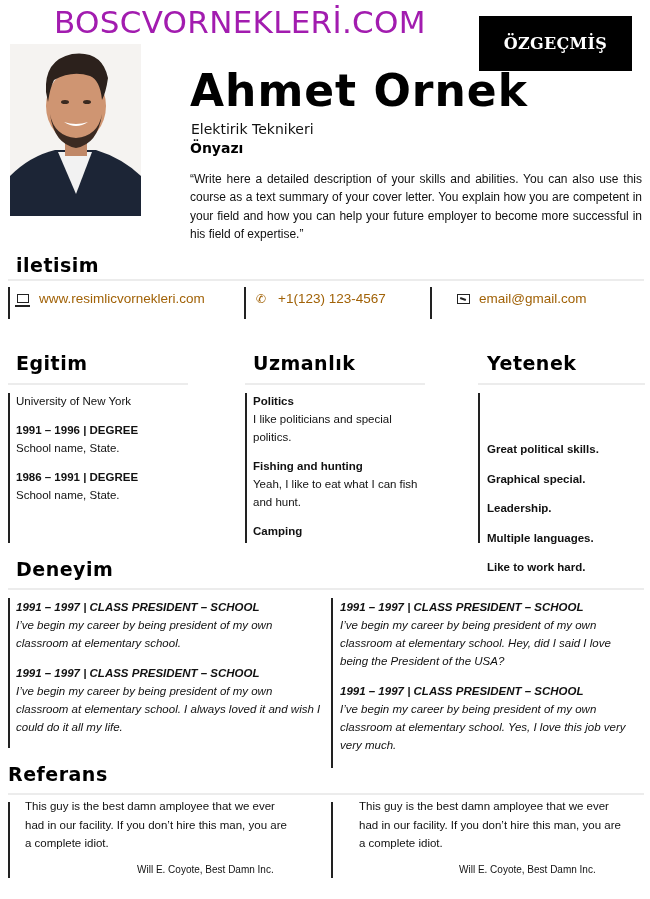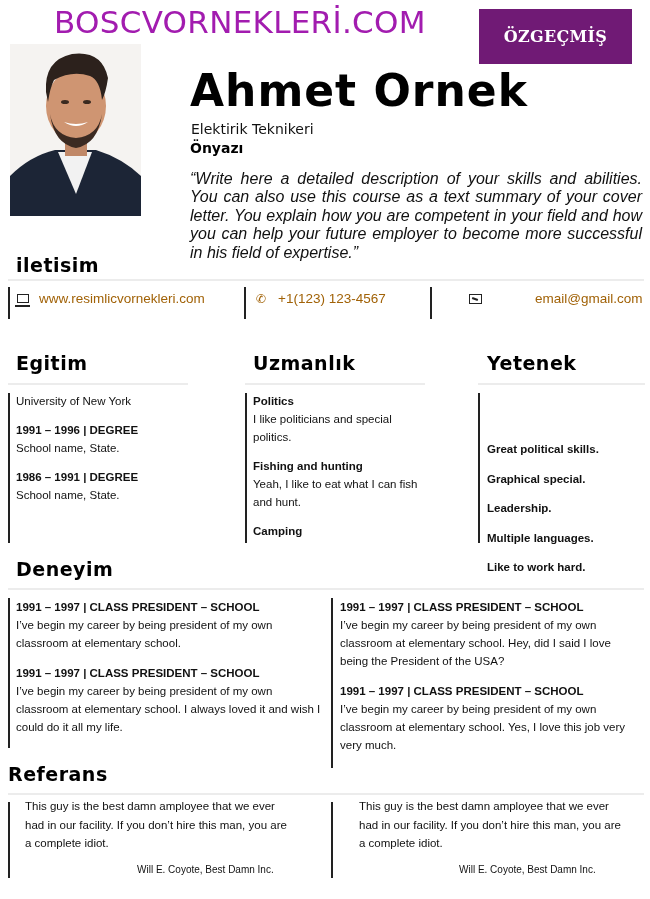--- a/index.html
+++ b/index.html
@@ -5,22 +5,22 @@
     * { margin: 0; padding: 0; box-sizing: border-box; }
     html, body { width: 650px; height: 899px; background: #ffffff; overflow: hidden; }
     body { position: relative; font-family: "Liberation Sans", "DejaVu Sans", sans-serif; color: #111; }
 
     .site-title {
       position: absolute; left: 54px; top: 4px;
       font-family: "DejaVu Sans", sans-serif; font-size: 31px; letter-spacing: 0.3px;
       color: #a21caf; font-weight: normal; line-height: 36px;
     }
     .cv-badge {
-      position: absolute; left: 479px; top: 9px; width: 153px; height: 55px;
-      background: #701a75; color: #fff;
+      position: absolute; left: 479px; top: 16px; width: 153px; height: 55px;
+      background: #000000; color: #fff;
       font-family: "DejaVu Serif", serif; font-weight: bold; font-size: 16px;
       display: flex; align-items: center; justify-content: center; letter-spacing: 0.3px;
     }
 
     .photo {
       position: absolute; left: 10px; top: 44px; width: 131px; height: 172px;
       background: #f4f2f0; overflow: hidden;
     }
 
     .name {
@@ -31,21 +31,21 @@
     .job-title {
       position: absolute; left: 191px; top: 121px;
       font-family: "DejaVu Sans", sans-serif; font-size: 14px; color: #111;
     }
     .cover-label {
       position: absolute; left: 190px; top: 140px;
       font-family: "DejaVu Sans", sans-serif; font-weight: bold; font-size: 14px; color: #000;
     }
     .cover-text {
       position: absolute; left: 190px; top: 170px; width: 452px;
-      font-size: 16px; line-height: 18.4px; text-align: justify; color: #111; font-style: italic;
+      font-size: 12px; line-height: 18.4px; text-align: justify; color: #111;
     }
 
     .section-heading {
       position: absolute; font-family: "DejaVu Sans", sans-serif; font-weight: bold;
       font-size: 19px; color: #000; letter-spacing: 0.5px;
     }
     .hr { position: absolute; height: 2px; background: #ececec; }
     .vline { position: absolute; width: 1.5px; background: #222; }
 
     .contact-item {
@@ -59,21 +59,21 @@
     .ic-mail { width: 13px; height: 10px; border: 1.5px solid #222; display: inline-block; position: relative; }
     .ic-mail::after { content: ""; position: absolute; left: 2px; top: 3px; width: 6px; height: 2px; background: #222; transform: rotate(20deg); }
 
     .col-block { position: absolute; font-size: 11.5px; line-height: 18px; color: #111; }
     .col-block .entry { margin-bottom: 11px; }
     .col-block .bold { font-weight: bold; }
 
     .skill { font-weight: bold; margin-bottom: 11.6px; }
 
     .exp-block { position: absolute; font-size: 11.5px; line-height: 18px; color: #111; }
-    .exp-block .entry { margin-bottom: 12px; }
+    .exp-block .entry { margin-bottom: 12px; font-style: italic; }
 
     .ref-text { position: absolute; font-size: 11.5px; line-height: 18.5px; color: #111; }
     .ref-author { position: absolute; font-size: 10px; color: #111; }
   </style>
 </head>
 <body>
 
 <div class="site-title">BOSCVORNEKLERİ.COM</div>
 <div class="cv-badge">ÖZGEÇMİŞ</div>
 
@@ -106,21 +106,21 @@
 <div class="contact-item" style="left:17px;">
   <span class="ic">
       <span class="ic-laptop"></span>
     </span>
   <span>www.resimlicvornekleri.com</span>
 </div>
 <div class="contact-item" style="left:256px;">
   <span class="ic ic-phone">✆</span>
   <span>+1(123) 123-4567</span>
 </div>
-<div class="contact-item" style="left:469px;gap:44px;">
+<div class="contact-item" style="left:457px;">
   <span class="ic">
       <span class="ic-mail"></span>
     </span>
   <span>email@gmail.com</span>
 </div>
 
 <div class="section-heading" style="left:16px; top:352px;">Egitim</div>
 <div class="hr" style="left:8px; top:383px; width:180px;"></div>
 <div class="vline" style="left:8px; top:393px; height:150px;"></div>
 <div class="col-block" style="left:16px; top:392px; width:170px;">

